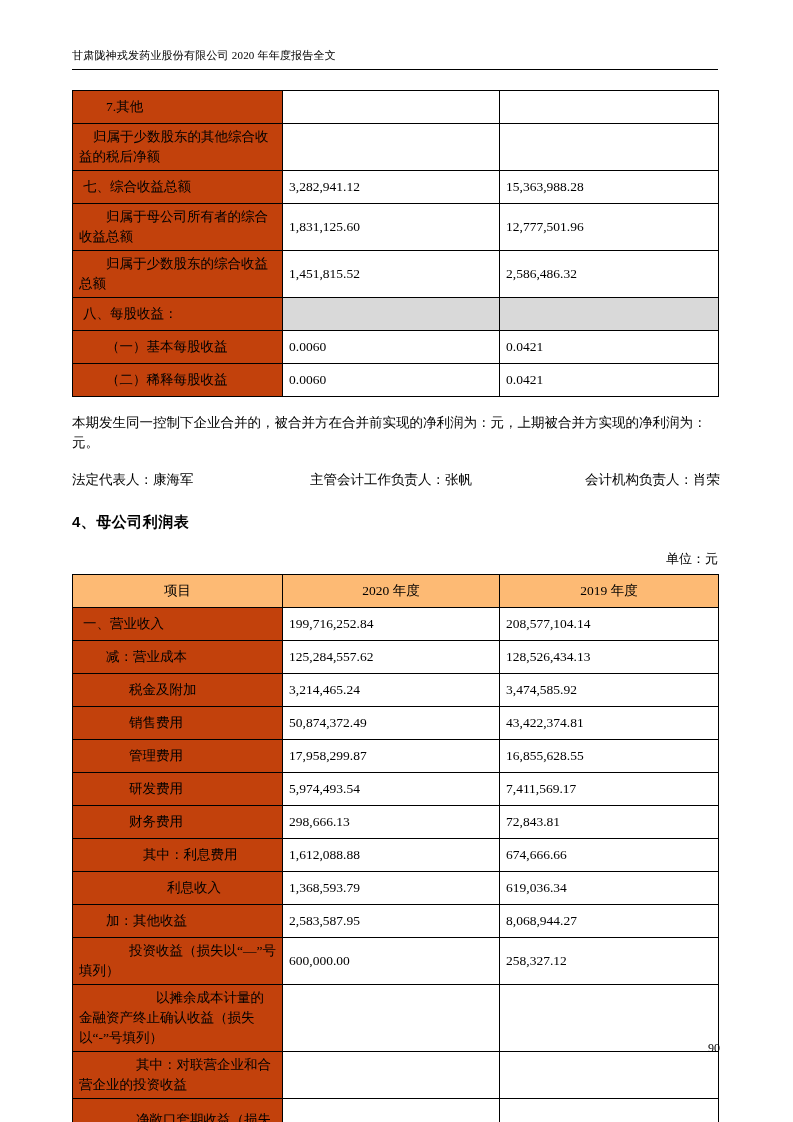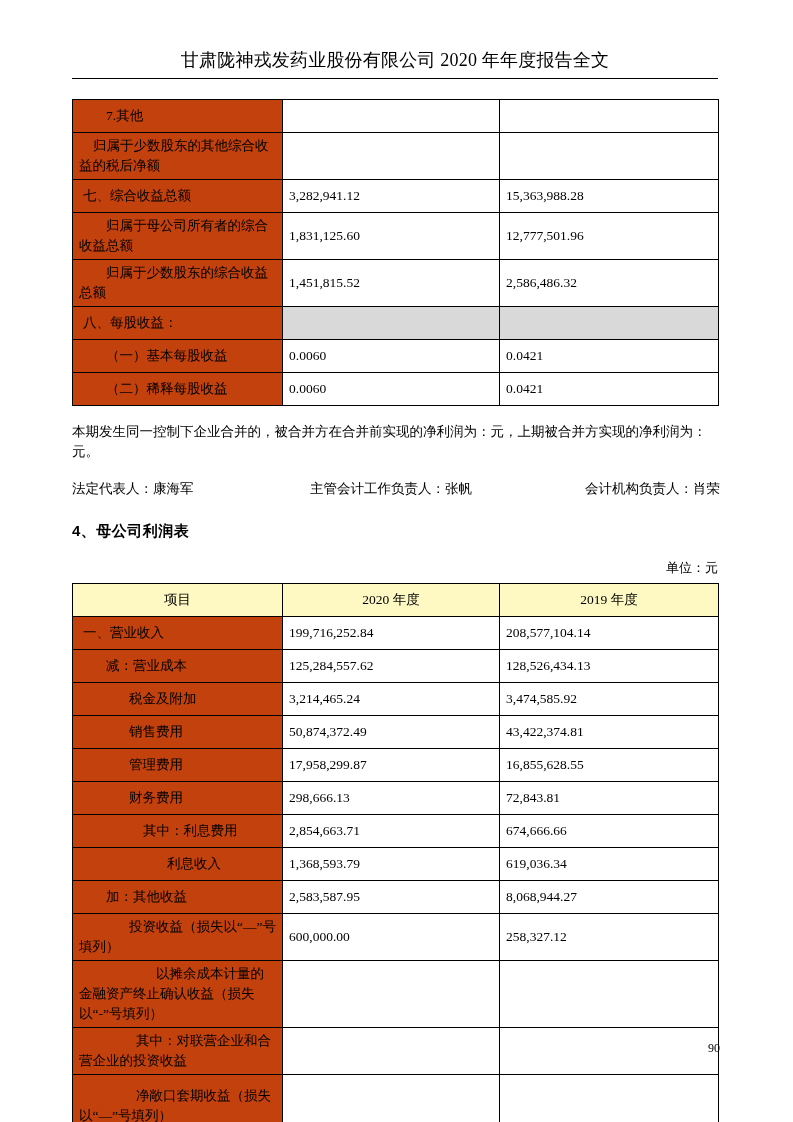--- a/index.html
+++ b/index.html
@@ -3,33 +3,33 @@
 <meta charset="utf-8">
 <style>
   html,body{margin:0;padding:0;}
   body{
     width:793px;height:1122px;position:relative;background:#ffffff;color:#000;
     font-family:"Liberation Serif","DejaVu Serif",serif;
     font-size:13.5px;overflow:hidden;
   }
   .content{margin:0 75px 0 72px;width:646px;}
   .doc-header{
-    padding-top:48px;text-align:center;font-size:18px;letter-spacing:.2px;
+    padding-top:48px;text-align:left;font-size:11px;letter-spacing:.2px;
     padding-bottom:6px;border-bottom:1.5px solid #000;
   }
   table.fin{
     border-collapse:collapse;table-layout:fixed;width:646px;
     font-size:13.5px;
   }
   table.fin td, table.fin th{
     border:1px solid #000;padding:3px 6px;line-height:20px;
     vertical-align:middle;height:26px;overflow:hidden;
   }
   table.fin th{
-    background:#fef9c3;font-weight:normal;text-align:center;
+    background:#fdba74;font-weight:normal;text-align:center;
   }
   td.label-cell{background:#c2410c;text-align:left;word-break:break-all;}
   td.val{text-align:left;font-variant-numeric:tabular-nums;}
   tr.shaded td.val{background:#d9d9d9;}
   tr.tall td{height:56px;}
   .ind-0{text-indent:4px;}
   .ind-1{text-indent:14px;}
   .ind-2{text-indent:27px;}
   .ind-3{text-indent:50px;}
   .ind-4{text-indent:57px;}
@@ -155,27 +155,32 @@
           <td class="label-cell ind-3">销售费用</td>
           <td class="val">50,874,372.49</td>
           <td class="val">43,422,374.81</td>
         </tr>
         <tr>
           <td class="label-cell ind-3">管理费用</td>
           <td class="val">17,958,299.87</td>
           <td class="val">16,855,628.55</td>
         </tr>
         <tr>
+          <td class="label-cell ind-3">研发费用</td>
+          <td class="val">5,974,493.54</td>
+          <td class="val">7,411,569.17</td>
+        </tr>
+        <tr>
           <td class="label-cell ind-3">财务费用</td>
           <td class="val">298,666.13</td>
           <td class="val">72,843.81</td>
         </tr>
         <tr>
           <td class="label-cell ind-5">其中：利息费用</td>
-          <td class="val">2,854,663.71</td>
+          <td class="val">1,612,088.88</td>
           <td class="val">674,666.66</td>
         </tr>
         <tr>
           <td class="label-cell ind-7">利息收入</td>
           <td class="val">1,368,593.79</td>
           <td class="val">619,036.34</td>
         </tr>
         <tr>
           <td class="label-cell ind-2">加：其他收益</td>
           <td class="val">2,583,587.95</td>

